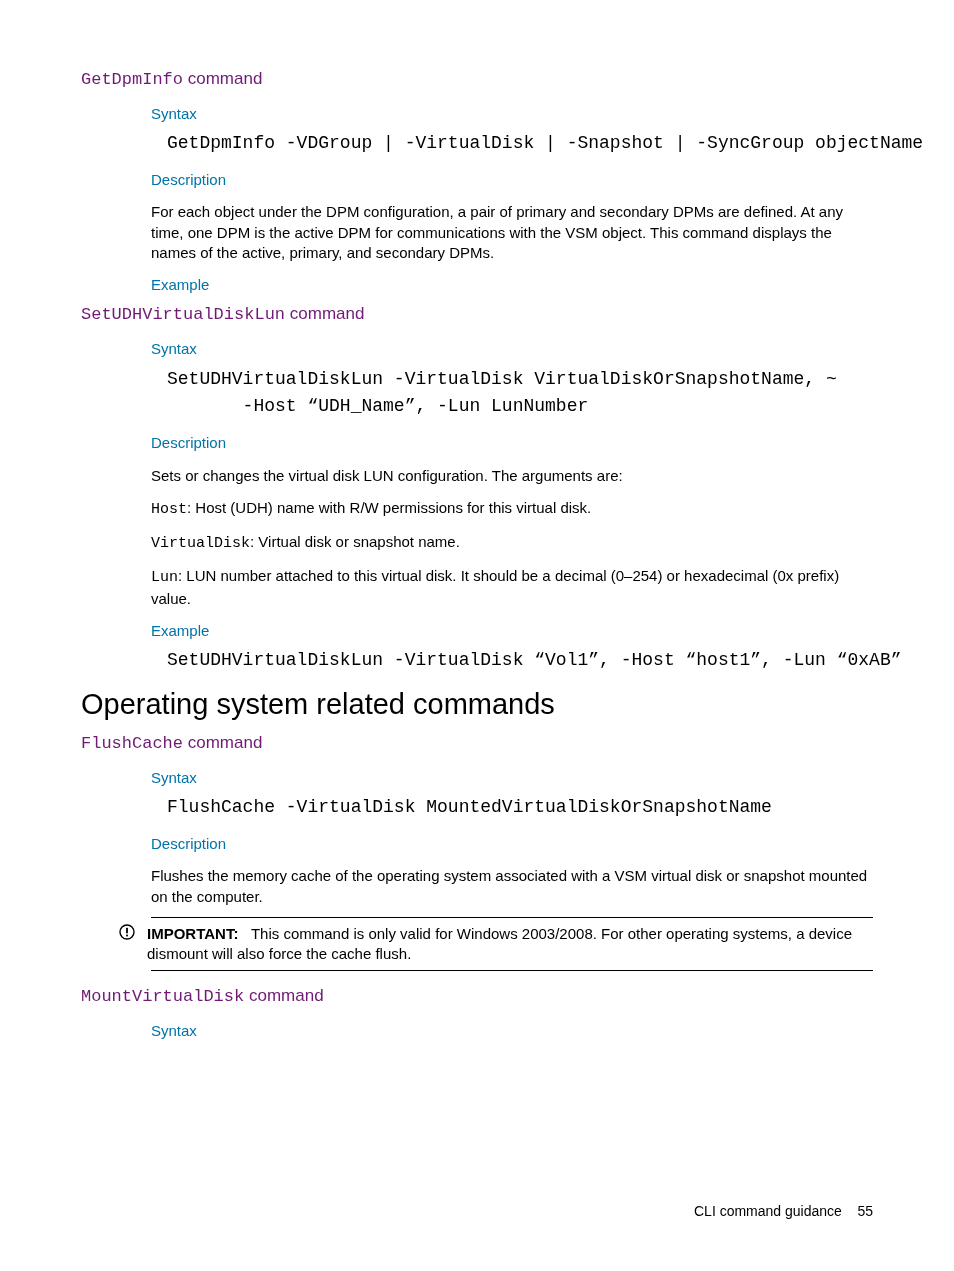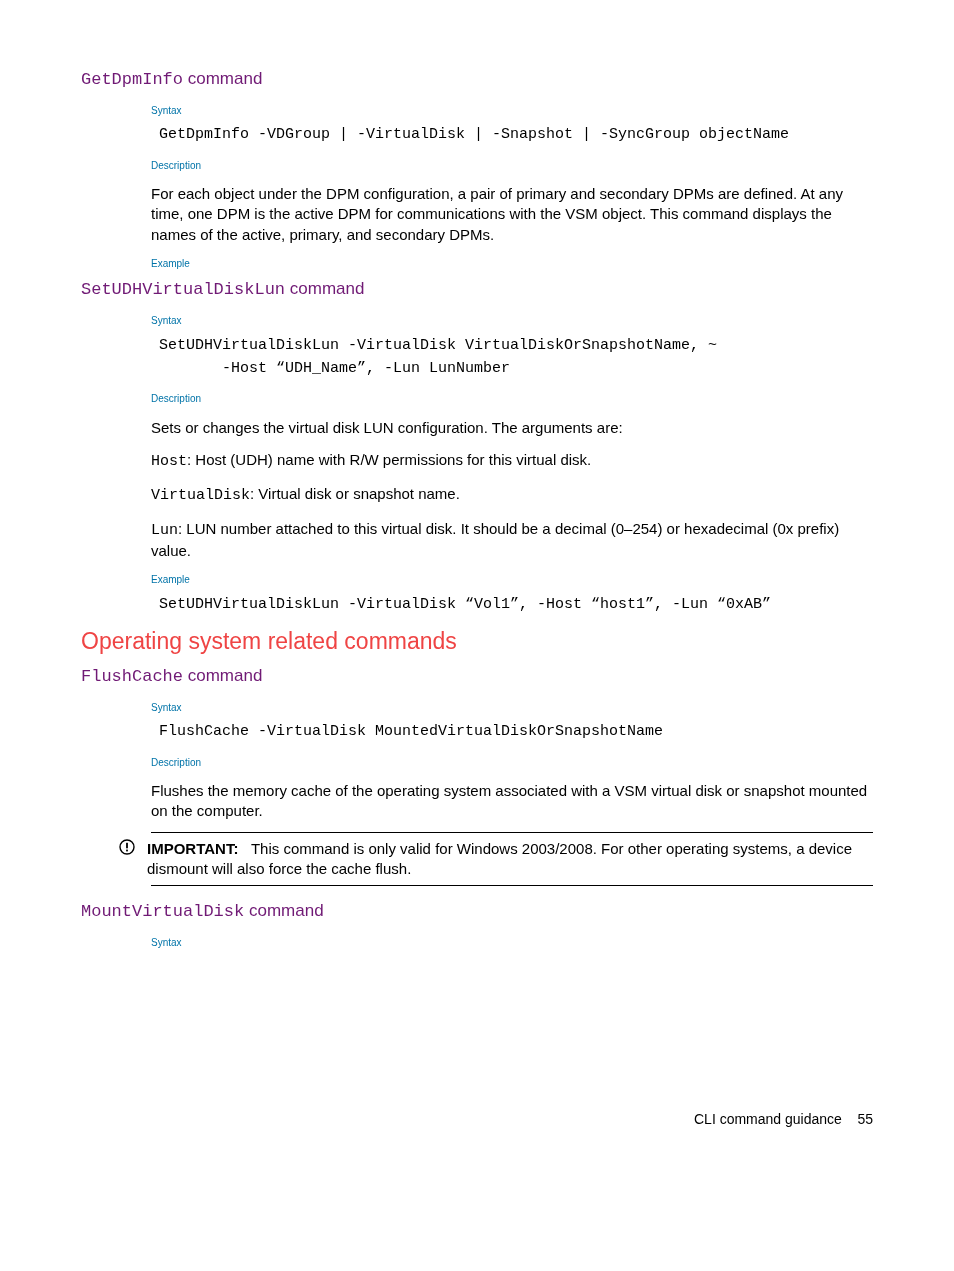--- a/index.html
+++ b/index.html
@@ -13,37 +13,37 @@
     line-height: 1.35;
   }
   .h-cmd {
     color: #701a75;
     font-size: 17px;
     font-weight: normal;
     margin: 8px 0 10px 0;
   }
   .h-cmd .mono { font-family: "Courier New", monospace; }
   .h-sec {
-    color: #ef4444;
-    font-size: 23px;
+    color: #000000;
+    font-size: 29px;
     font-weight: normal;
     margin: 8px 0 8px 0;
   }
   .sub {
     color: #0073a8;
-    font-size: 10px;
+    font-size: 15px;
     font-weight: normal;
     margin: 12px 0 6px 0;
   }
   .indent { margin-left: 70px; }
   .code {
     font-family: "Courier New", monospace;
-    font-size: 15px;
+    font-size: 18px;
     white-space: pre;
-    margin: 4px 0 10px 8px;
+    margin: 4px 0 10px 16px;
     line-height: 1.55;
   }
   p { margin: 12px 0 10px 0; }
   .mono-inline { font-family: "Courier New", monospace; }
   .note-wrap {
     border-top: 1px solid #000;
     border-bottom: 1px solid #000;
     margin: 8px 0 14px 0;
     padding: 6px 0;
     display: flex;

